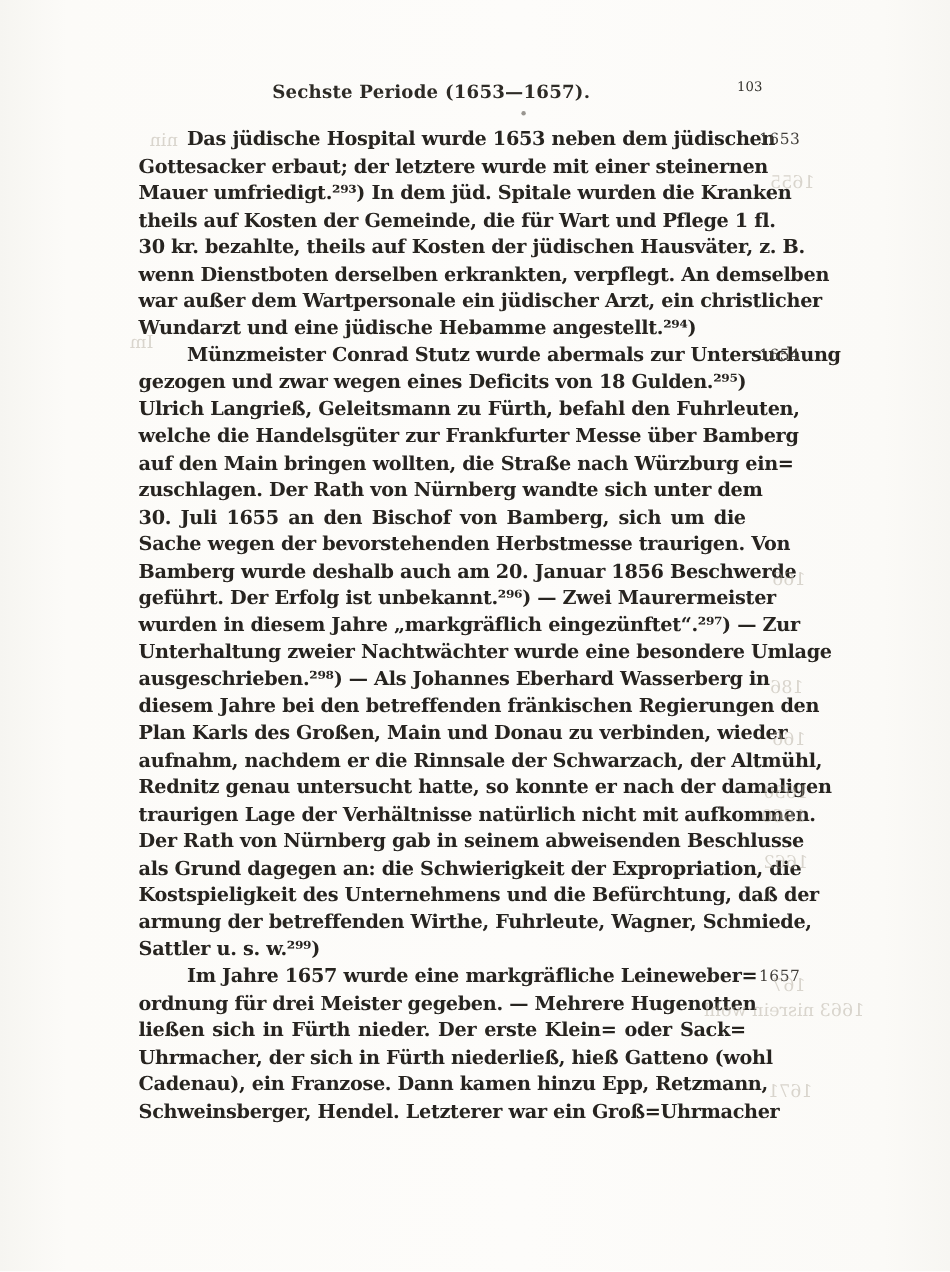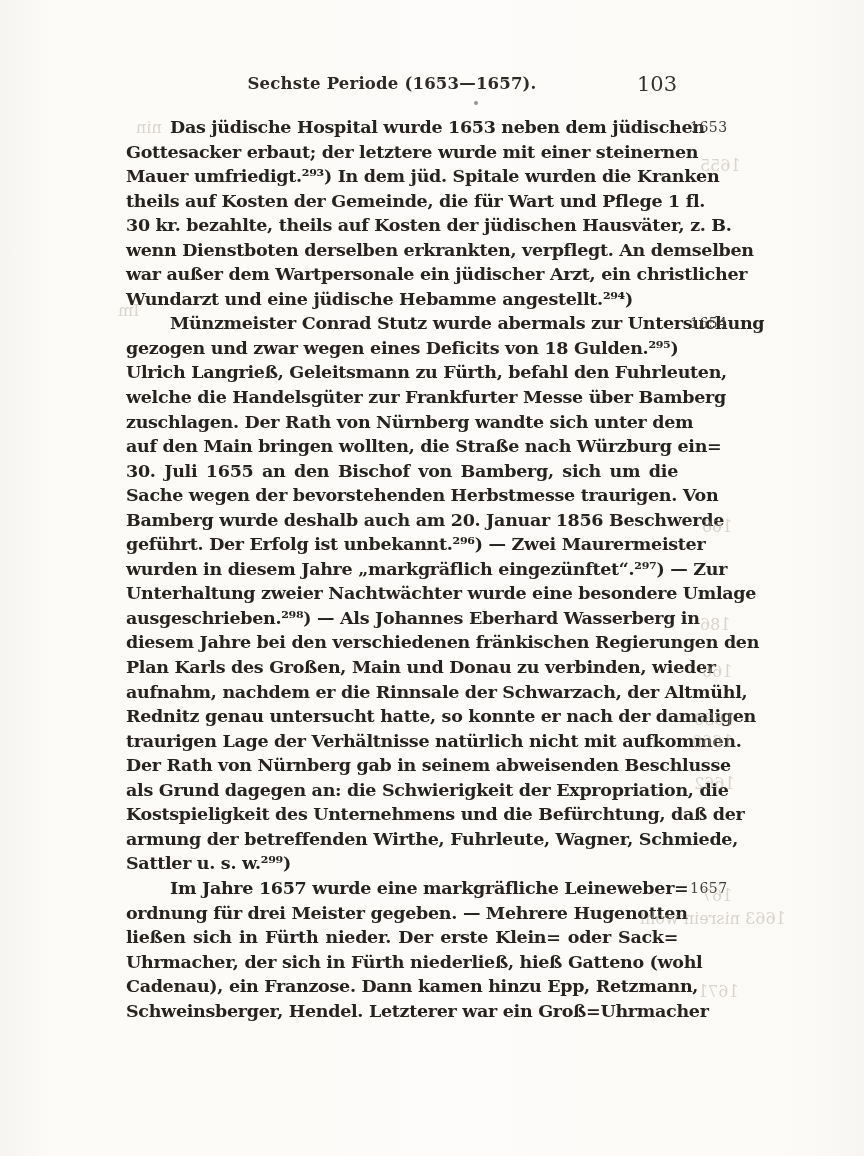--- a/index.html
+++ b/index.html
@@ -29,23 +29,23 @@
     transform: translateX(-50%);
     white-space: nowrap;
     font-size: 16.5px;
     font-weight: 700;
     letter-spacing: 0.2px;
     color: #2e2b26;
     text-align: right;
   }
   .page-number {
     position: absolute;
-    right: 16px;
+    right: 0;
     top: -2px;
-    font-size: 21px;
+    font-size: 12px;
     font-weight: 400;
     color: #33312c;
   }
   .header-speck {
     position: absolute;
     left: 474px;
     top: 101px;
     width: 4px;
     height: 4px;
     border-radius: 50%;
@@ -124,30 +124,30 @@
         <div class="line">wenn Dienstboten derselben erkrankten, verpflegt. An demselben</div>
         <div class="line">war außer dem Wartpersonale ein jüdischer Arzt, ein christlicher</div>
         <div class="line endline">Wundarzt und eine jüdische Hebamme angestellt.²⁹⁴)</div>
       </div>
       <div class="para">
         <span class="margin-year">1654</span>
         <div class="line indent">Münzmeister Conrad Stutz wurde abermals zur Untersuchung</div>
         <div class="line">gezogen und zwar wegen eines Deficits von 18 Gulden.²⁹⁵)</div>
         <div class="line">Ulrich Langrieß, Geleitsmann zu Fürth, befahl den Fuhrleuten,</div>
         <div class="line">welche die Handelsgüter zur Frankfurter Messe über Bamberg</div>
+        <div class="line">auf den Main bringen wollten, die Straße nach Würzburg ein=</div>
         <div class="line">zuschlagen. Der Rath von Nürnberg wandte sich unter dem</div>
-        <div class="line">auf den Main bringen wollten, die Straße nach Würzburg ein=</div>
         <div class="line">30. Juli 1655 an den Bischof von Bamberg, sich um die</div>
         <div class="line">Sache wegen der bevorstehenden Herbstmesse traurigen. Von</div>
         <div class="line">Bamberg wurde deshalb auch am 20. Januar 1856 Beschwerde</div>
         <div class="line">geführt. Der Erfolg ist unbekannt.²⁹⁶) — Zwei Maurermeister</div>
         <div class="line">wurden in diesem Jahre „markgräflich eingezünftet“.²⁹⁷) — Zur</div>
         <div class="line">Unterhaltung zweier Nachtwächter wurde eine besondere Umlage</div>
         <div class="line">ausgeschrieben.²⁹⁸) — Als Johannes Eberhard Wasserberg in</div>
-        <div class="line">diesem Jahre bei den verschiedenen fränkischen Regierungen den</div>
+        <div class="line">diesem Jahre bei den betreffenden fränkischen Regierungen den</div>
         <div class="line">Plan Karls des Großen, Main und Donau zu verbinden, wieder</div>
         <div class="line">aufnahm, nachdem er die Rinnsale der Schwarzach, der Altmühl,</div>
         <div class="line">Rednitz genau untersucht hatte, so konnte er nach der damaligen</div>
         <div class="line">traurigen Lage der Verhältnisse natürlich nicht mit aufkommen.</div>
         <div class="line">Der Rath von Nürnberg gab in seinem abweisenden Beschlusse</div>
         <div class="line">als Grund dagegen an: die Schwierigkeit der Expropriation, die</div>
         <div class="line">Kostspieligkeit des Unternehmens und die Befürchtung, daß der</div>
         <div class="line">armung der betreffenden Wirthe, Fuhrleute, Wagner, Schmiede,</div>
         <div class="line endline">Sattler u. s. w.²⁹⁹)</div>
       </div>

